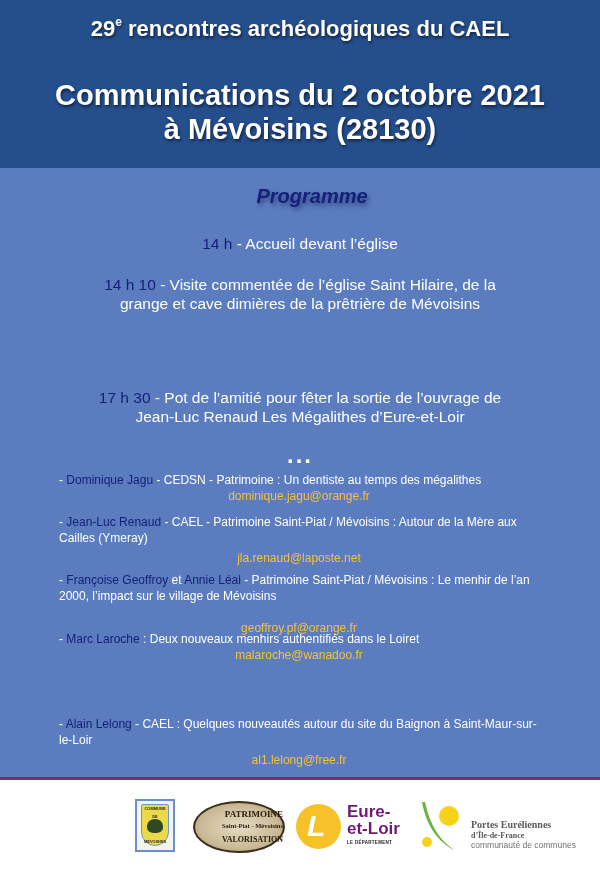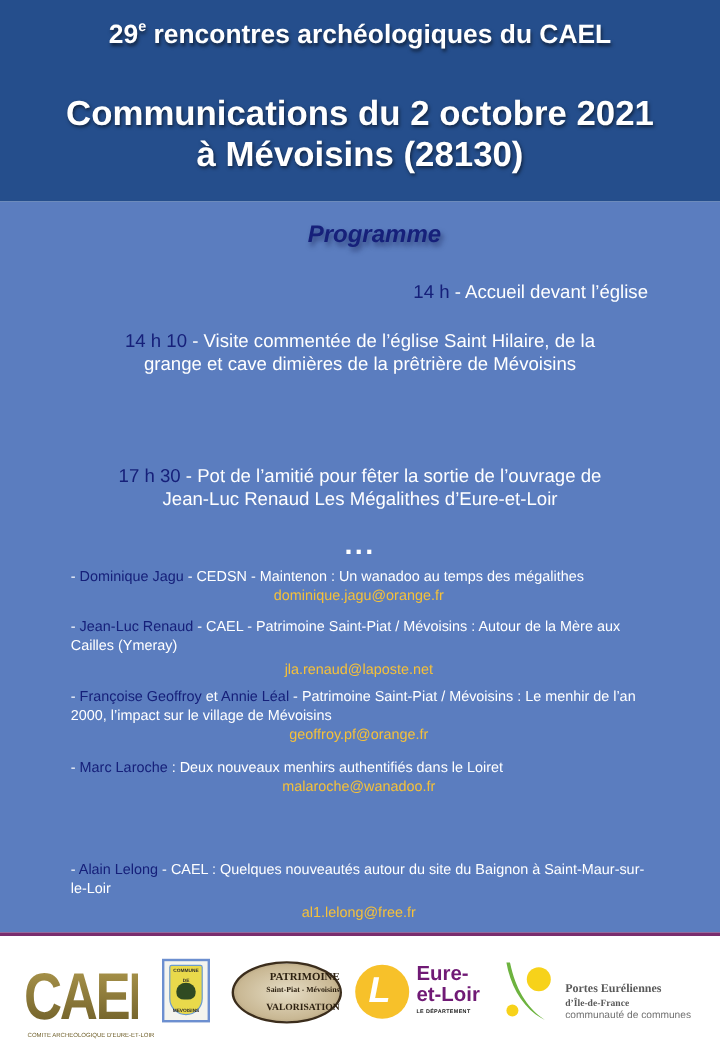--- a/index.html
+++ b/index.html
@@ -139,66 +139,62 @@
   <div class="subtitle"><span>29</span><sup>e</sup><span> rencontres archéologiques du CAEL</span></div>
   <div class="title">
     <div>Communications du 2 octobre 2021</div>
     <div>à Mévoisins (28130)</div>
   </div>
 </div>
 
 <div class="main">
   <div class="prog-title">Programme</div>
 
-  <div class="prog-item" style="top:66px;text-align:right;">
+  <div class="prog-item" style="top:66px;">
     <span class="time">14 h</span><span> - Accueil devant l’église</span>
   </div>
   <div class="prog-item" style="top:107px; left:80px; width:440px;">
     <span class="time">14 h 10</span><span> - Visite commentée de l’église Saint Hilaire, de la grange et cave dimières de la prêtrière de Mévoisins</span>
   </div>
   <div class="prog-item" style="top:220px; left:80px; width:440px;">
     <span class="time">17 h 30</span><span> - Pot de l’amitié pour fêter la sortie de l’ouvrage de Jean-Luc Renaud Les Mégalithes d’Eure-et-Loir</span>
   </div>
 
   <div class="ellipsis">...</div>
 
   <div class="speaker" style="top:305px;">
-    <span>- </span><span class="name">Dominique Jagu</span><span> - CEDSN - Maintenon : Un wanadoo au temps des mégalithes</span>
+    <span>- </span><span class="name">Dominique Jagu</span><span> - CEDSN - Patrimoine : Un dentiste au temps des mégalithes</span>
     <span class="email">dominique.jagu@orange.fr</span>
   </div>
 
   <div class="speaker" style="top:347px;">
     <span>- </span><span class="name">Jean-Luc Renaud</span><span> - CAEL - Patrimoine Saint-Piat / Mévoisins : Autour de la Mère aux Cailles (Ymeray)</span>
     <span class="email" style="margin-top:5px;">jla.renaud@laposte.net</span>
   </div>
 
   <div class="speaker" style="top:405px;">
     <span>- </span><span class="name">Françoise Geoffroy</span><span> et </span><span class="name">Annie Léal</span><span> - Patrimoine Saint-Piat / Mévoisins : Le menhir de l’an 2000, l’impact sur le village de Mévoisins</span>
-    <span class="email" style="margin-top:1px;">geoffroy.pf@orange.fr</span>
+    <span class="email" style="margin-top:17px;">geoffroy.pf@orange.fr</span>
   </div>
 
   <div class="speaker" style="top:464px;">
     <span>- </span><span class="name">Marc Laroche</span><span> : Deux nouveaux menhirs authentifiés dans le Loiret</span>
     <span class="email">malaroche@wanadoo.fr</span>
   </div>
 
 
   <div class="speaker" style="top:549px;">
     <span>- </span><span class="name">Alain Lelong</span><span> - CAEL : Quelques nouveautés autour du site du Baignon à Saint-Maur-sur-le-Loir</span>
     <span class="email" style="margin-top:5px;">al1.lelong@free.fr</span>
   </div>
 </div>
 
 <div class="bottom-rule"></div>
 
 <div class="footer">
-  <div class="logo cael-logo">
-    <div class="big">CAEL</div>
-    <div class="small">COMITE ARCHEOLOGIQUE D'EURE-ET-LOIR</div>
-  </div>
 
   <div class="logo commune-logo">
     <div class="shield"></div>
     <div class="tree"></div>
     <div class="txt" style="top:5px;">COMMUNE</div>
     <div class="txt" style="top:13px;">DE</div>
     <div class="txt" style="top:38px;">MEVOISINS</div>
   </div>
 
   <div class="logo patrimoine-logo">

